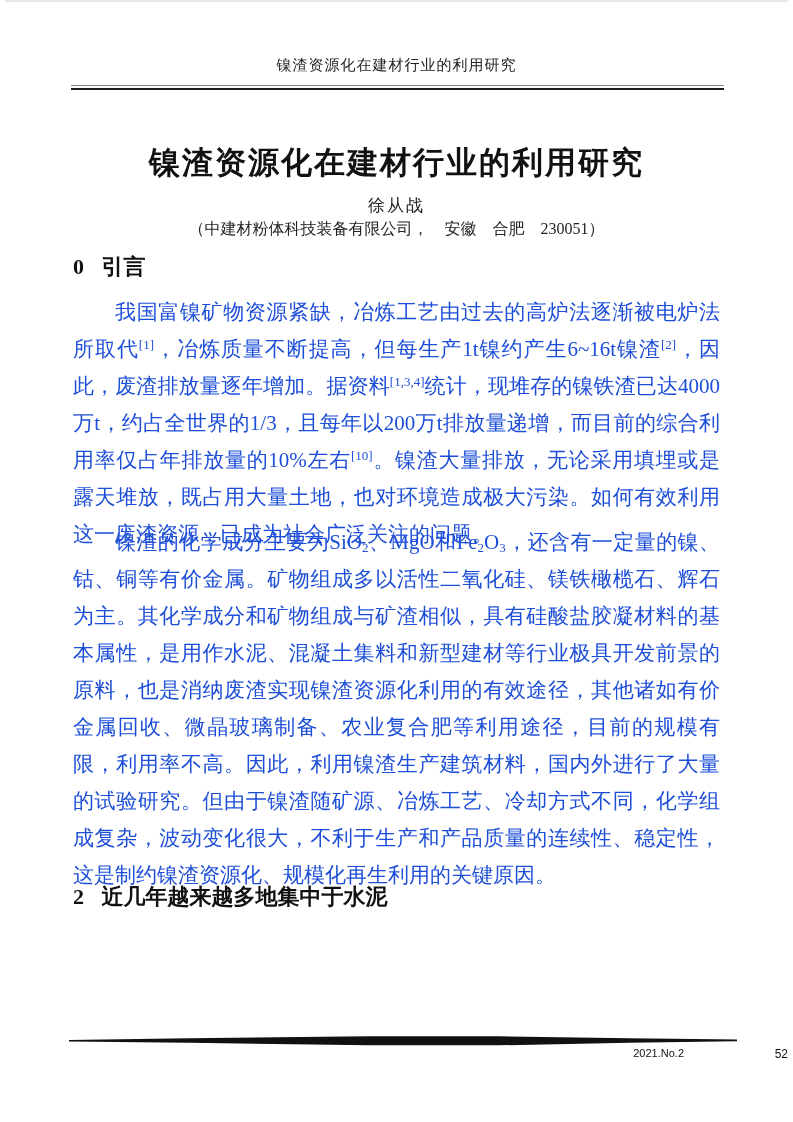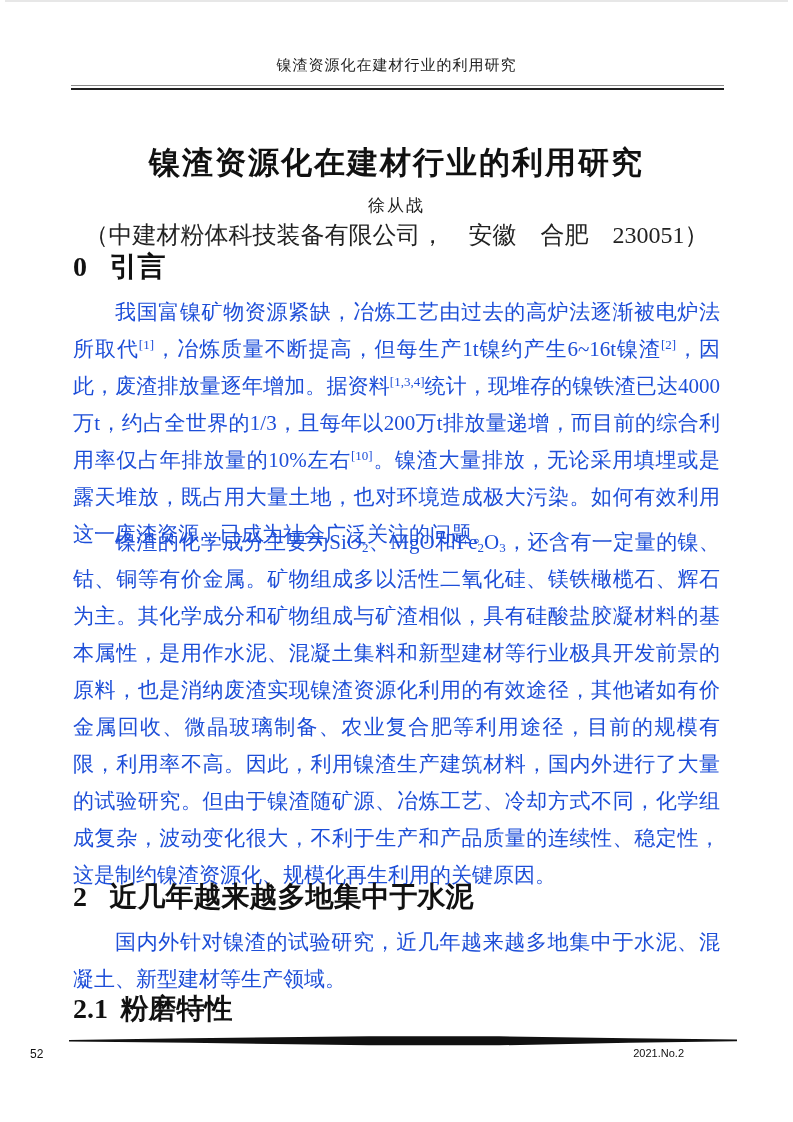--- a/index.html
+++ b/index.html
@@ -33,50 +33,50 @@
     position: absolute; top: 121px; left: 0; right: 0;
     text-align: center; font-size: 31px; font-weight: bold;
     letter-spacing: 2px; color: #111;
   }
   .author {
     position: absolute; top: 194px; left: 0; right: 0;
     text-align: center; font-size: 17px; letter-spacing: 2px; color: #222; font-family: Liberation Mono, monospace;
   }
   .affiliation {
     position: absolute; top: 219px; left: 0; right: 0;
-    text-align: center; font-size: 24px; color: #222;
+    text-align: center; font-size: 16px; color: #222;
   }
   .sections { position: absolute; top: 0; left: 68px; right: 68px; bottom: 0; }
   .section { position: absolute; left: 0; right: 0; }
   .sec-0 { top: 252px; }
   .sec-1 { top: 512px; }
   .sec-2 { top: 882px; }
   .sec-3 { top: 994px; }
   .sec-heading {
-    margin: 0 0 9px 0; font-size: 28px; font-weight: bold;
+    margin: 0 0 9px 0; font-size: 22px; font-weight: bold;
     line-height: 30px; color: #111;
   }
   .sec-num { margin-right: 0.8em; }
   .sec-3 .sec-num { margin-right: 0.45em; }
   .body-para {
     margin: 12px 0 6px 0; font-size: 21px; line-height: 37px;
     text-align: justify; text-justify: inter-ideograph;
     text-indent: 2em; color: #1d4ed8;
   }
   .body-para sup {
     font-size: 13px; line-height: 0; vertical-align: 7px;
   }
   .body-para sub {
     font-size: 13px; line-height: 0; vertical-align: -3px;
   }
   .footer-bar {
     position: absolute; top: 1036px; left: 64px; width: 668px; height: 10px;
   }
   .footer-page {
-    position: absolute; top: 1047px; left: 0; right: 0; text-align: left;
+    position: absolute; top: 1047px; left: 0; right: 0; text-align: right;
     font-family: "Liberation Sans", sans-serif; font-size: 12px; color: #111; padding-left: 25px;
   }
   .footer-issue {
     position: absolute; top: 1047px; right: 104px;
     font-family: "Liberation Sans", sans-serif; font-size: 11px; color: #111;
   }
 </style>
 </head>
 <body>
 
@@ -98,24 +98,20 @@
   <div class="sections">
       <section class="section sec-0">
         <h2 class="sec-heading"><span class="sec-num">0</span><span>引言</span></h2>
         <p class="body-para"><span>我国富镍矿物资源紧缺，冶炼工艺由过去的高炉法逐渐被电炉法所取代</span><sup>[1]</sup><span>，冶炼质量不断提高，但每生产1t镍约产生6~16t镍渣</span><sup>[2]</sup><span>，因此，废渣排放量逐年增加。据资料</span><sup>[1,3,4]</sup><span>统计，现堆存的镍铁渣已达4000万t，约占全世界的1/3，且每年以200万t排放量递增，而目前的综合利用率仅占年排放量的10%左右</span><sup>[10]</sup><span>。镍渣大量排放，无论采用填埋或是露天堆放，既占用大量土地，也对环境造成极大污染。如何有效利用这一废渣资源，已成为社会广泛关注的问题。</span></p>
       </section>
       <section class="section sec-1">
         <p class="body-para"><span>镍渣的化学成分主要为SiO</span><sub>2</sub><span>、MgO和Fe</span><sub>2</sub><span>O</span><sub>3</sub><span>，还含有一定量的镍、钴、铜等有价金属。矿物组成多以活性二氧化硅、镁铁橄榄石、辉石为主。其化学成分和矿物组成与矿渣相似，具有硅酸盐胶凝材料的基本属性，是用作水泥、混凝土集料和新型建材等行业极具开发前景的原料，也是消纳废渣实现镍渣资源化利用的有效途径，其他诸如有价金属回收、微晶玻璃制备、农业复合肥等利用途径，目前的规模有限，利用率不高。因此，利用镍渣生产建筑材料，国内外进行了大量的试验研究。但由于镍渣随矿源、冶炼工艺、冷却方式不同，化学组成复杂，波动变化很大，不利于生产和产品质量的连续性、稳定性，这是制约镍渣资源化、规模化再生利用的关键原因。</span></p>
       </section>
       <section class="section sec-2">
         <h2 class="sec-heading"><span class="sec-num">2</span><span>近几年越来越多地集中于水泥</span></h2>
-        <p class="body-para"><span>国内外针对镍渣的试验研究，近几年越来越多地集中于水泥、混凝土、新型建材等生产领域。</span></p>
-      </section>
-      <section class="section sec-3">
-        <h2 class="sec-heading"><span class="sec-num">2.1</span><span>粉磨特性</span></h2>
       </section>
     </div>
 
   <svg class="footer-bar" viewBox="0 0 668 10" preserveAspectRatio="none" aria-hidden="true">
     <polygon fill="#111111" points="0,4 120,2.2 300,0.3 430,0.3 560,2.2 668,3.6 668,5.2 560,6.8 430,9.3 300,9.3 120,6.8 0,5.4"></polygon>
   </svg>
 
   <div class="footer-page">52</div>
 
   <div class="footer-issue">2021.No.2</div>

